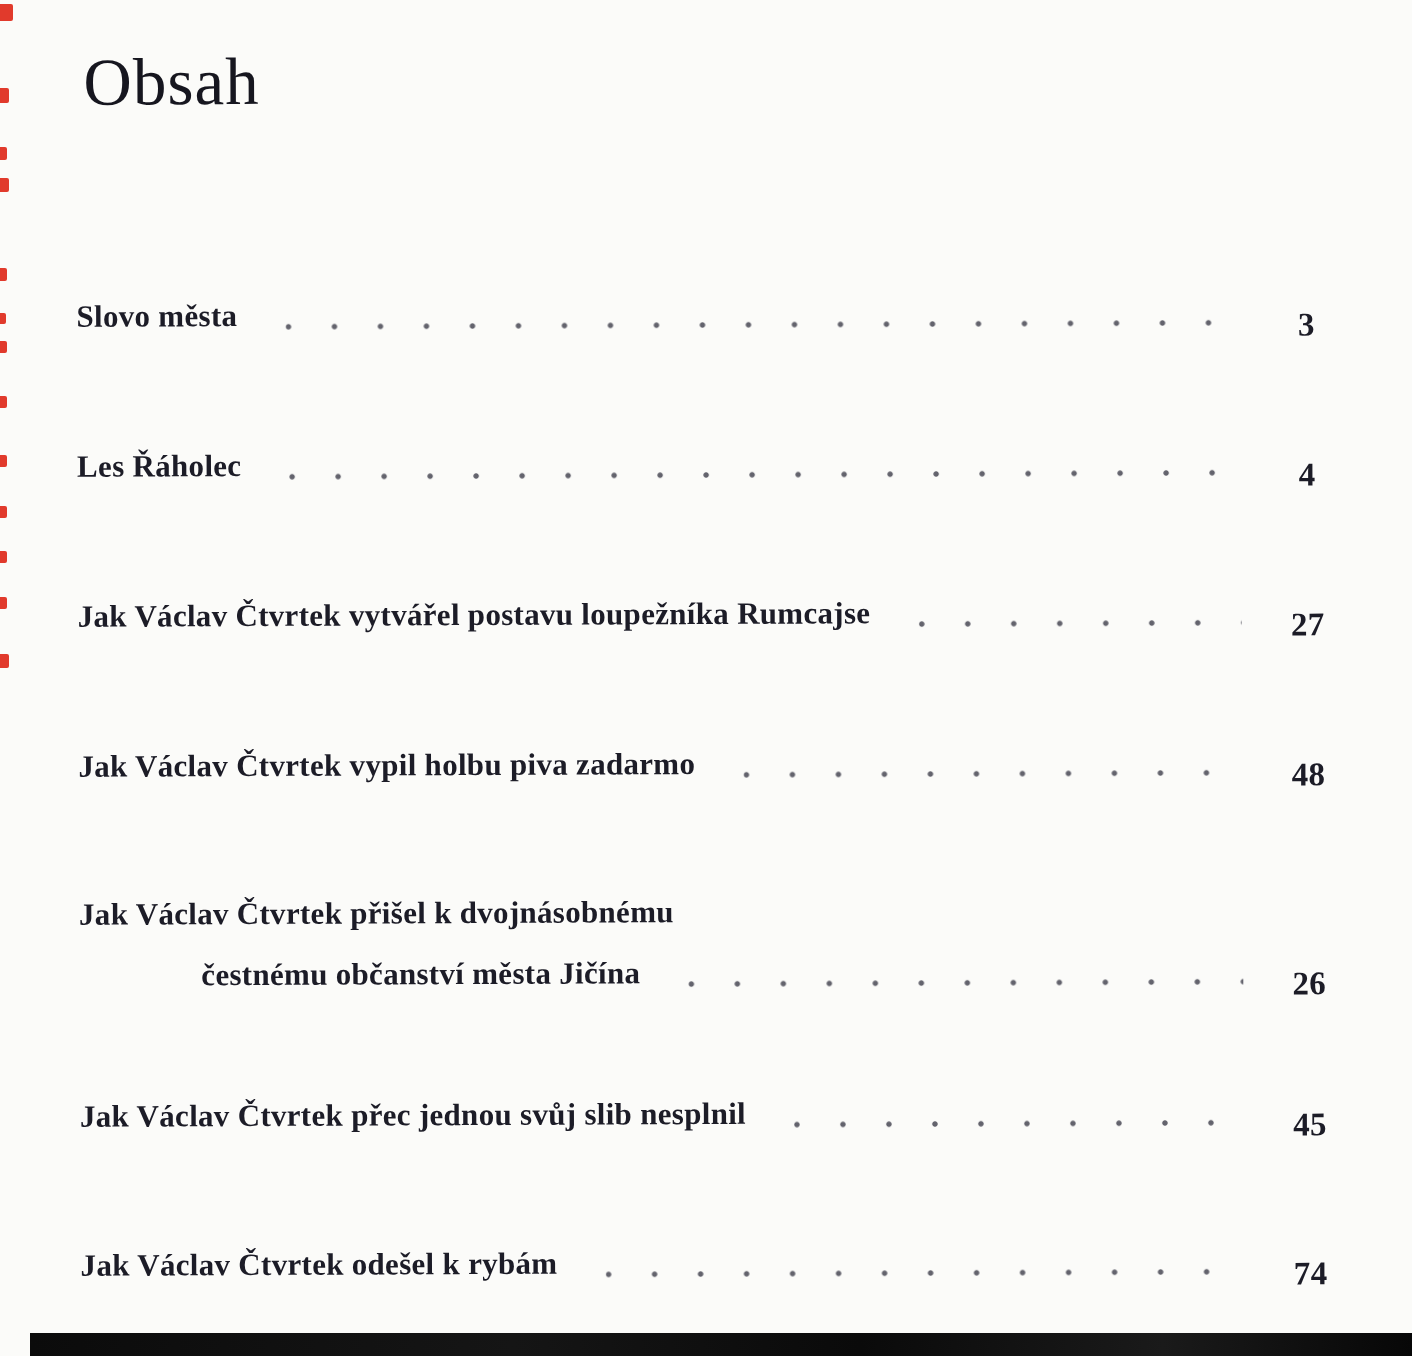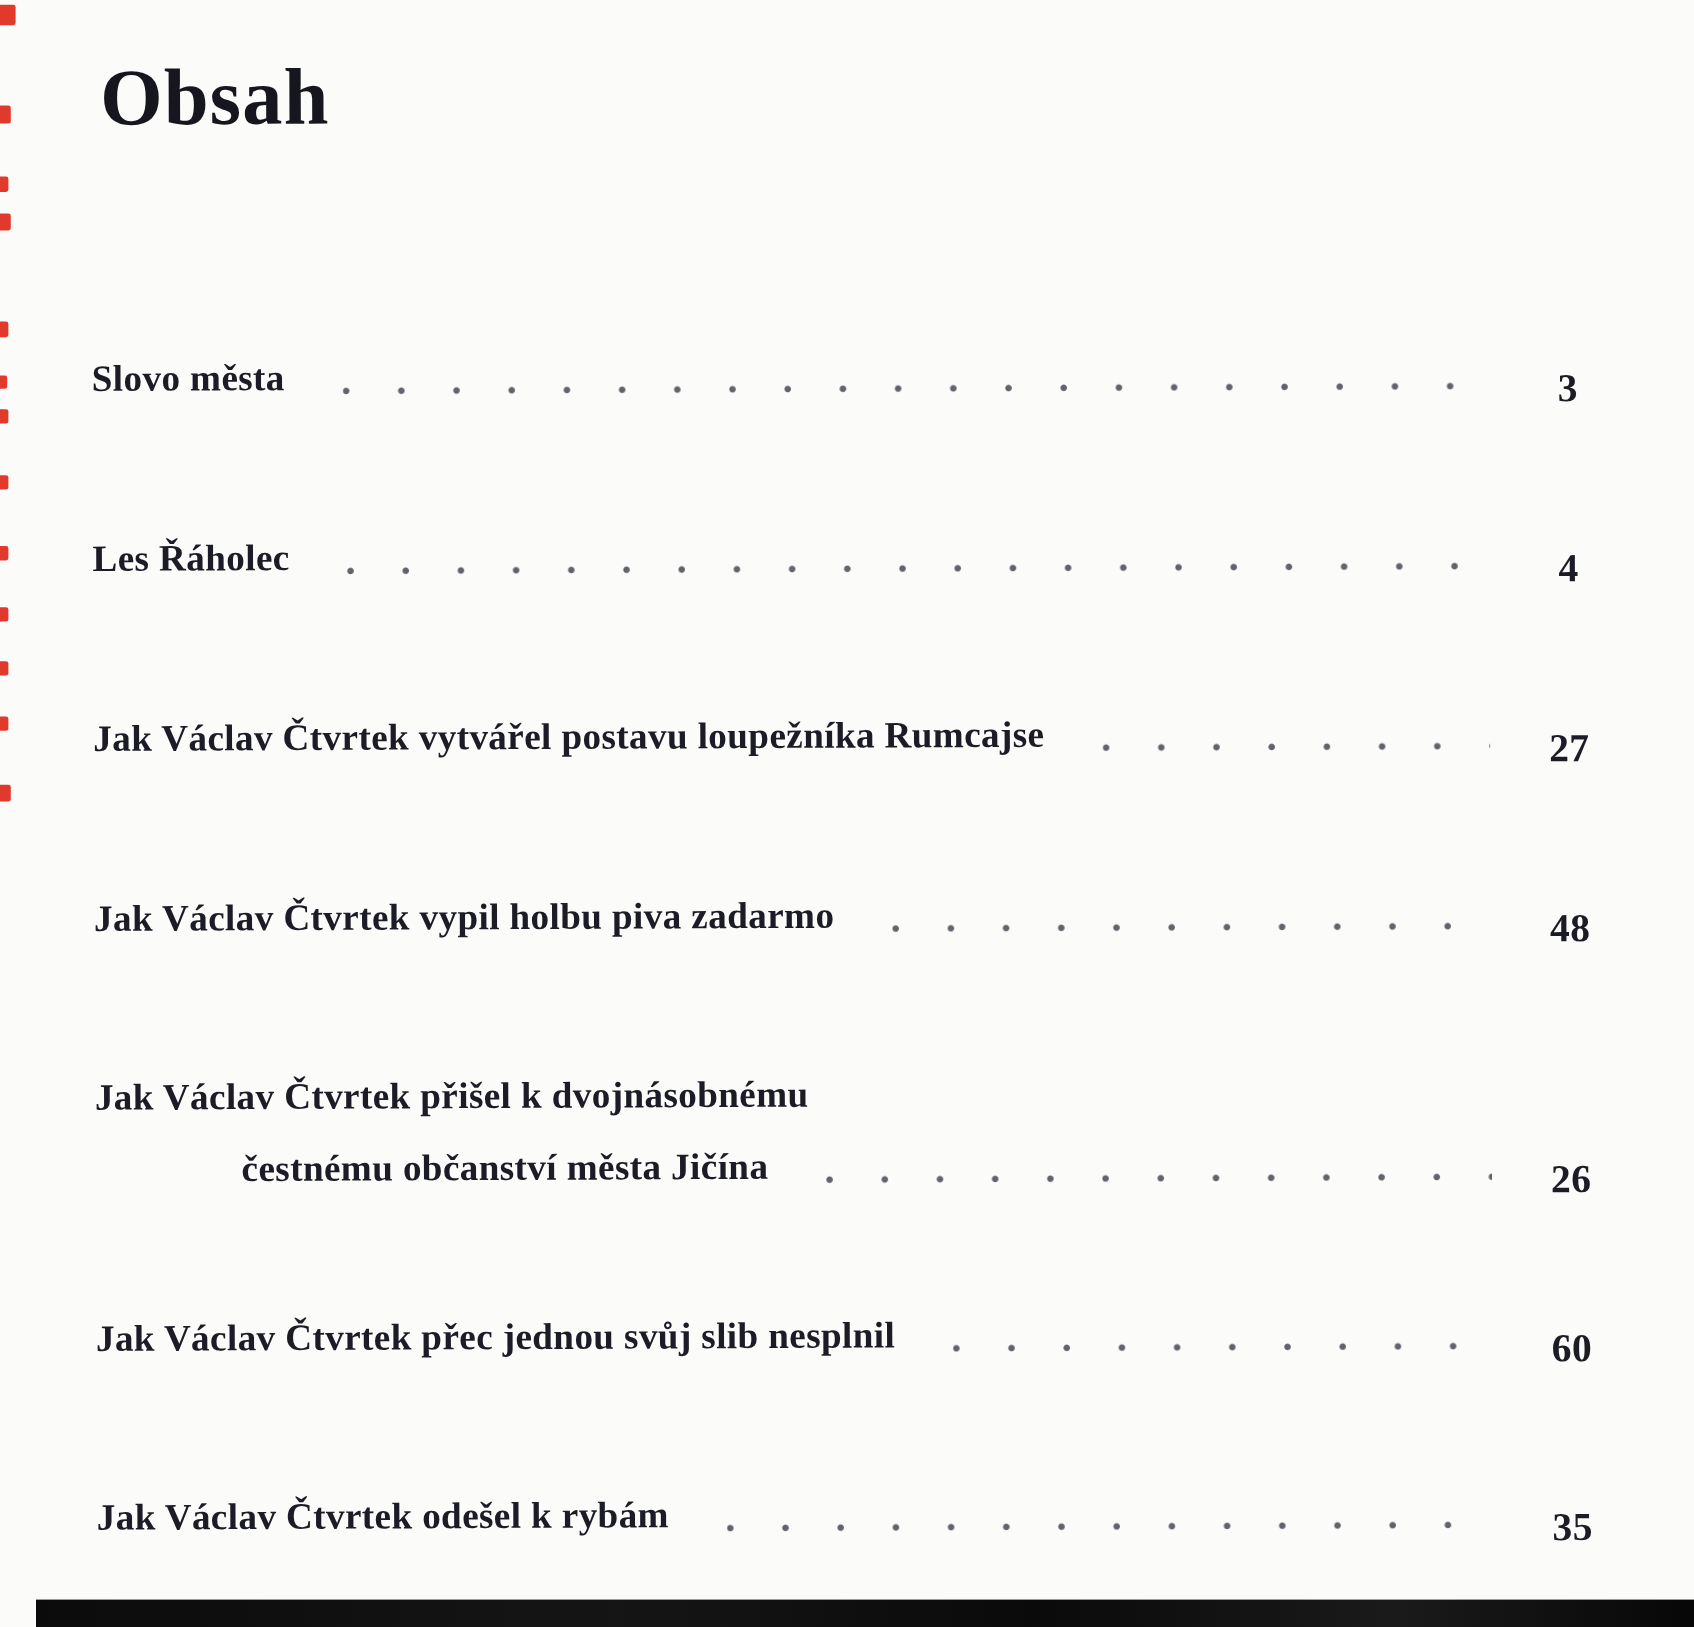--- a/index.html
+++ b/index.html
@@ -19,21 +19,21 @@
     inset: 0;
     transform: rotate(-0.25deg);
     transform-origin: 50% 50%;
   }
   .title {
     position: absolute;
     top: 46px;
     left: 86px;
     margin: 0;
     font-size: 67px;
-    font-weight: 700;
+    font-weight: 400;
     letter-spacing: 1px;
     color: #16161f;
     line-height: 1;
   }
   .entries {
     position: absolute;
     inset: 0;
   }
   .entry {
     position: absolute;
@@ -134,28 +134,28 @@
         <div class="line cont">
           <span class="text">čestnému občanství města Jičína</span>
           <span class="leader"></span>
           <span class="pagenum">26</span>
         </div>
       </div>
       <div class="entry">
         <div class="line">
           <span class="text">Jak Václav Čtvrtek přec jednou svůj slib nesplnil</span>
           <span class="leader"></span>
-          <span class="pagenum">60</span>
+          <span class="pagenum">45</span>
         </div>
       </div>
       <div class="entry">
         <div class="line">
           <span class="text">Jak Václav Čtvrtek odešel k rybám</span>
           <span class="leader"></span>
-          <span class="pagenum">35</span>
+          <span class="pagenum">74</span>
         </div>
       </div>
     </div>
 </div>
 
 <div id="edge-marks">
     <div class="edge-mark" style="top: 4px; width: 13px; height: 17px; background: rgb(225, 58, 44);"></div>
     <div class="edge-mark" style="top: 88px; width: 9px; height: 15px; background: rgb(225, 58, 44);"></div>
     <div class="edge-mark" style="top: 147px; width: 7px; height: 13px; background: rgb(225, 58, 44);"></div>
     <div class="edge-mark" style="top: 178px; width: 9px; height: 14px; background: rgb(225, 58, 44);"></div>

